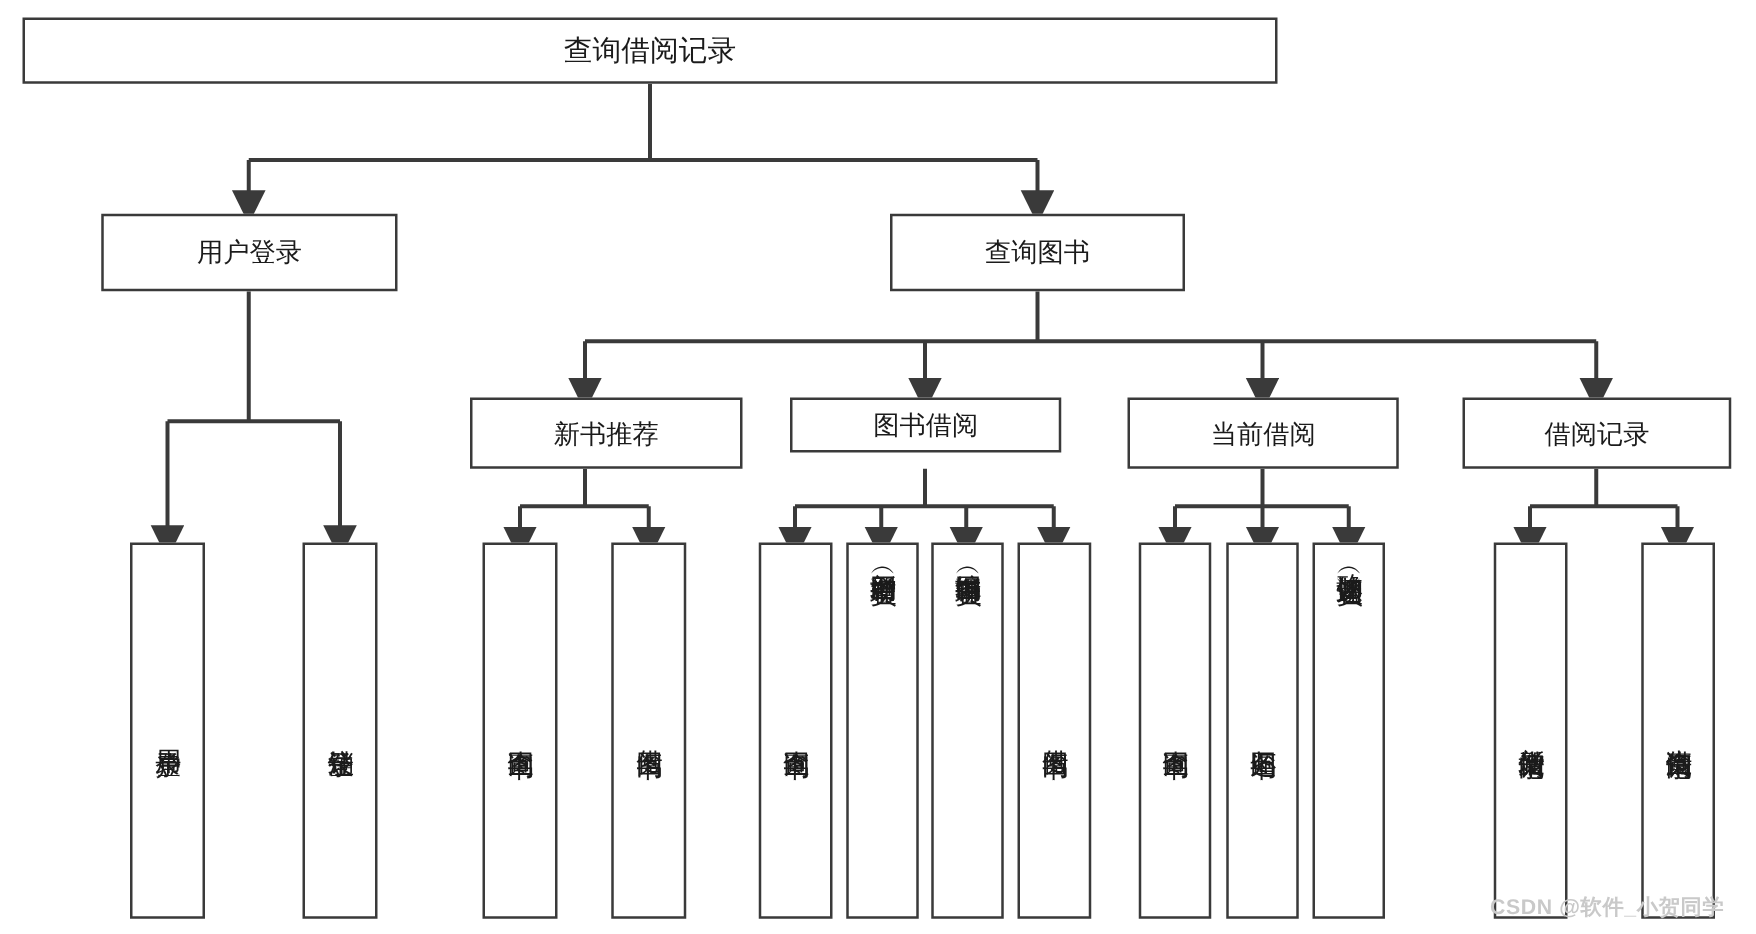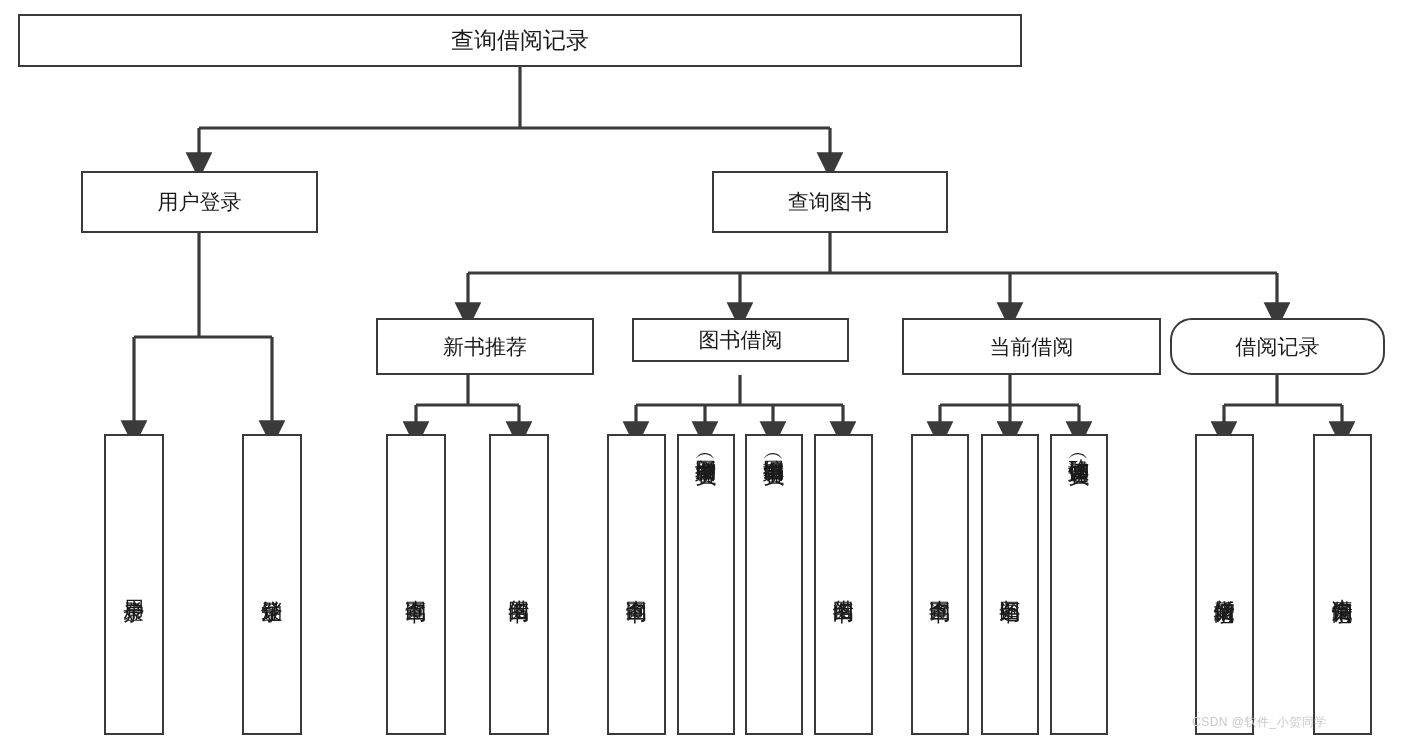--- a/index.html
+++ b/index.html
@@ -52,24 +52,25 @@
     left: 0;
     top: 0;
     width: 1405px;
     height: 747px;
     pointer-events: none;
   }
   .watermark {
     position: absolute;
     left: 1192px;
     top: 714px;
-    font-size: 12px;
+    font-size: 17px;
     color: #c9c9c9;
     white-space: nowrap;
     letter-spacing: 0.5px;
+    font-weight: bold;
   }
 </style>
 </head>
 <body>
 
 <div id="canvas">
 
   <svg class="links" viewBox="0 0 1405 747">
     <defs>
       <marker id="arrow" markerWidth="9" markerHeight="9" refX="1.5" refY="4.2" orient="auto" markerUnits="strokeWidth">
@@ -130,24 +131,24 @@
   <div class="node level1" style="left:712px; top:171px; width:236px; height:62px;">
     <span class="label">查询图书</span>
   </div>
 
   <div class="node level2" style="left:352px; top:318px; width:218px; height:57px;margin-left:24px;">
     <span class="label">新书推荐</span>
   </div>
   <div class="node level2" style="left:632px; top:318px; width:217px; height:44px;">
     <span class="label">图书借阅</span>
   </div>
-  <div class="node level2" style="left:902px; top:318px; width:259px; height:57px;">
+  <div class="node level2" style="left:902px; top:318px; width:217px; height:57px;">
     <span class="label">当前借阅</span>
   </div>
-  <div class="node level2" style="left:1170px; top:318px; width:215px; height:57px;border-radius:22px;">
+  <div class="node level2" style="left:1170px; top:318px; width:215px; height:57px;">
     <span class="label">借阅记录</span>
   </div>
 
   <div class="node leaf" style="left:104px; top:434px; width:60px; height:301px;">
     <span class="label">用户登录</span>
   </div>
   <div class="node leaf" style="left:242px; top:434px; width:60px; height:301px;">
     <span class="label">注销登录</span>
   </div>
 

